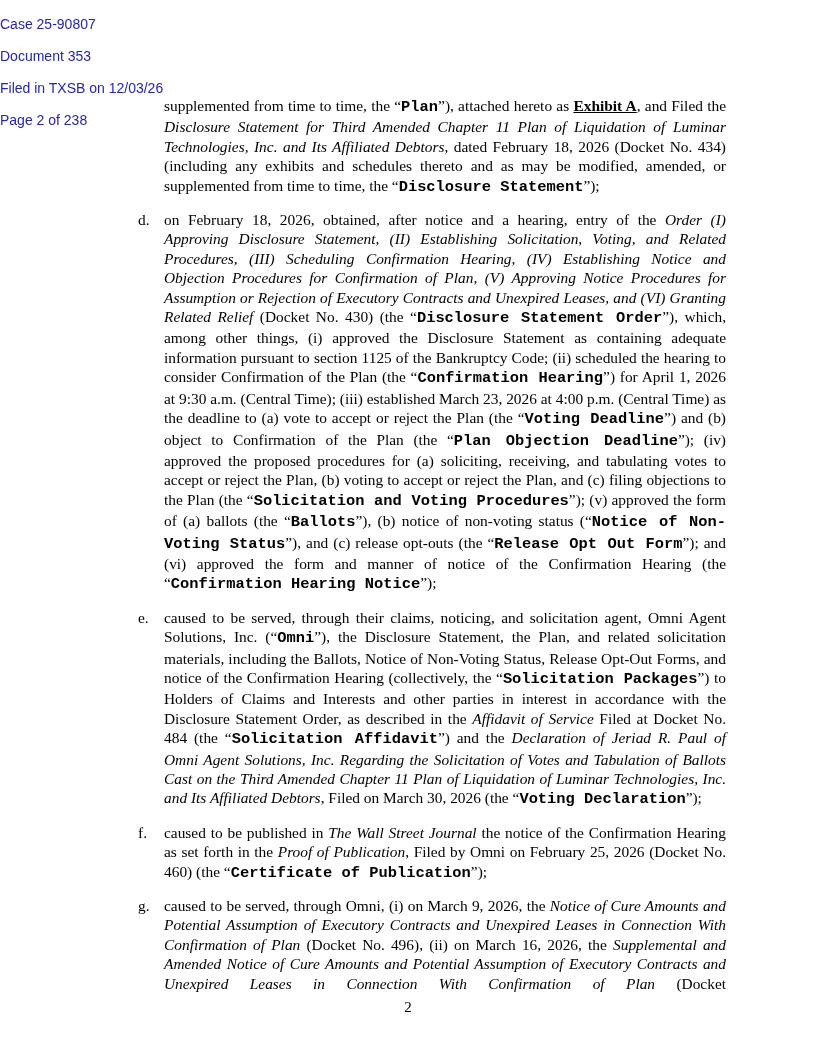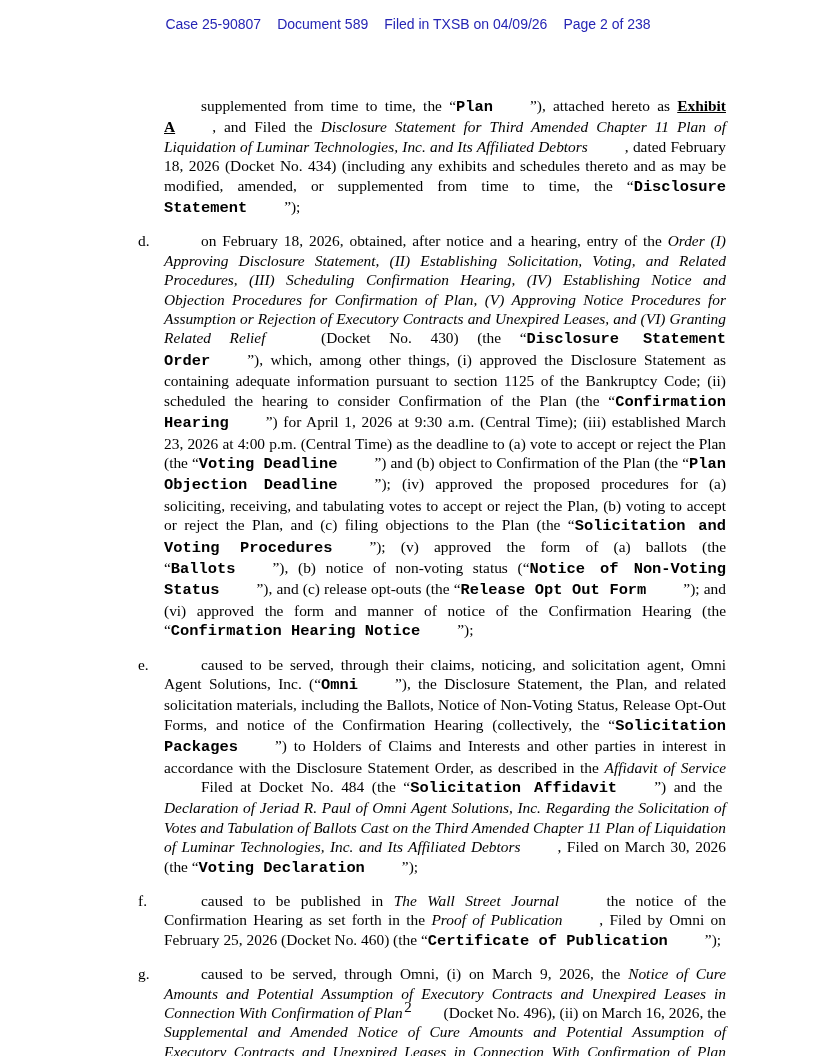--- a/index.html
+++ b/index.html
@@ -46,41 +46,41 @@
     width: 26px;
   }
   .para-body {
     flex: 1 1 auto;
     text-align: justify;
   }
   .para-body.cut {
     text-align-last: justify;
   }
   
-  .r-n { font-weight: normal; font-style: normal; margin-left: 37px; }
+  .r-n { font-weight: normal; font-style: normal; }
   .r-b { font-weight: bold; font-family: Liberation Mono, monospace; }
   .r-i { font-style: italic; }
   .r-bu { font-weight: bold; text-decoration: underline; margin-top: 33px; }
   .page-number {
     position: absolute;
     top: 998px;
     left: 0;
     width: 816px;
     text-align: center;
     font-size: 15px;
     line-height: 19px;
   }
 </style>
 </head>
 <body>
 
-<div class="case-header" style="color: rgb(37, 37, 181);">
+<div class="case-header" style="color: rgb(37, 37, 181); flex-direction: column;">
   <span>Case 25-90807</span>
-  <span>Document 589</span>
-  <span>Filed in TXSB on 04/09/26</span>
+  <span>Document 353</span>
+  <span>Filed in TXSB on 12/03/26</span>
   <span>Page 2 of 238</span>
 </div>
 
 <div class="content">
 
   <div class="para">
     <span class="para-label"></span>
     <span class="para-body"><span class="r-n">supplemented from time to time, the “</span><span class="r-b">Plan</span><span class="r-n">”), attached hereto as </span><span class="r-bu">Exhibit A</span><span class="r-n">, and Filed the </span><span class="r-i">Disclosure Statement for Third Amended Chapter 11 Plan of Liquidation of Luminar Technologies, Inc. and Its Affiliated Debtors</span><span class="r-n">, dated February 18, 2026 (Docket No. 434) (including any exhibits and schedules thereto and as may be modified, amended, or supplemented from time to time, the “</span><span class="r-b">Disclosure Statement</span><span class="r-n">”);</span></span>
   </div>
 

